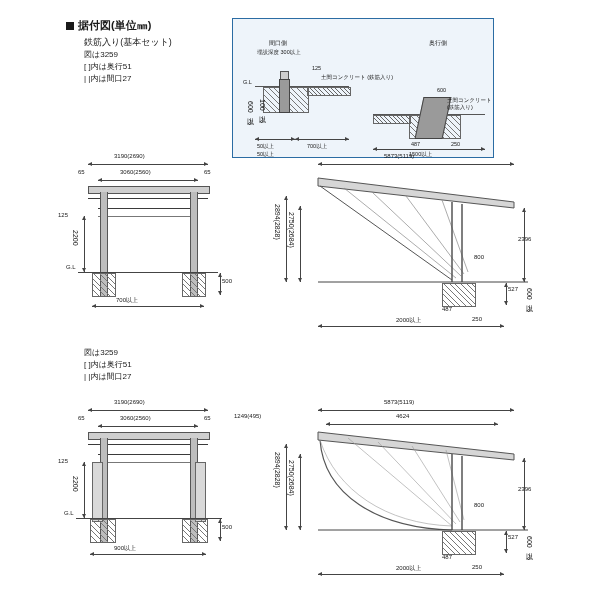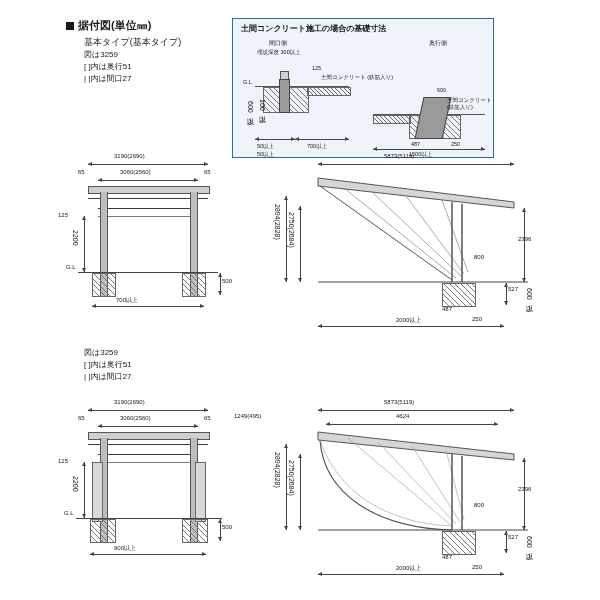--- a/index.html
+++ b/index.html
@@ -52,21 +52,20 @@
 </head>
 <body>
 
 <div class="page">
 
   <div class="abs title" style="left:66px;top:18px;">
     <span class="sqr"></span><span>据付図(単位㎜)</span>
   </div>
 
   <div class="box-detail" style="left:232px;top:18px;width:260px;height:138px;">
-    <div class="abs t8 bold" style="left:8px;top:4px;color:#111;">土間コンクリート施工の場合の基礎寸法</div>
 
     <div class="abs t6" style="left:36px;top:20px;">間口側</div>
     <div class="abs t5" style="left:24px;top:30px;text-align:center;">埋設深度
 300以上</div>
 
     <div class="hl" style="left:22px;top:67px;width:94px;background:#555;"></div>
     <div class="abs t5" style="left:10px;top:60px;">G.L</div>
     <div class="abs gray" style="left:47px;top:52px;width:7px;height:15px;border:1px solid #555;"></div>
     <div class="abs hatch" style="left:30px;top:68px;width:44px;height:24px;border:1px solid #666;"></div>
     <div class="abs dgray" style="left:46px;top:60px;width:9px;height:32px;border:1px solid #444;"></div>
@@ -89,21 +88,21 @@
     <div class="abs hatch2" style="left:140px;top:96px;width:36px;height:7px;border:1px solid #666;"></div>
     <div class="abs t5" style="left:204px;top:68px;">600</div>
     <div class="abs t5" style="left:214px;top:78px;">土間コンクリート
 (鉄筋入り)</div>
     <div class="abs t5" style="left:178px;top:122px;">487</div>
     <div class="abs t5" style="left:218px;top:122px;">250</div>
     <div class="abs t5" style="left:176px;top:132px;">1500以上</div>
     <div class="dim" style="left:140px;top:130px;width:112px;"></div>
   </div>
 
-  <div class="abs t9" style="left:84px;top:36px;">基本タイプ(基本タイプ)</div>
+  <div class="abs t9" style="left:84px;top:36px;">鉄筋入り(基本セット)</div>
   <div class="abs t8" style="left:84px;top:49px;">図は3259</div>
   <div class="abs t8" style="left:84px;top:61px;">[  ]内は奥行51</div>
   <div class="abs t8" style="left:84px;top:73px;">|  |内は間口27</div>
 
   <div class="abs" style="left:70px;top:150px;width:160px;height:170px;">
 
     <div class="dim" style="left:18px;top:14px;width:120px;"></div>
     <div class="abs t6" style="left:44px;top:3px;">3190(2690)</div>
     <div class="dim" style="left:28px;top:30px;width:100px;"></div>
     <div class="abs t6" style="left:50px;top:19px;">3060(2560)</div>

